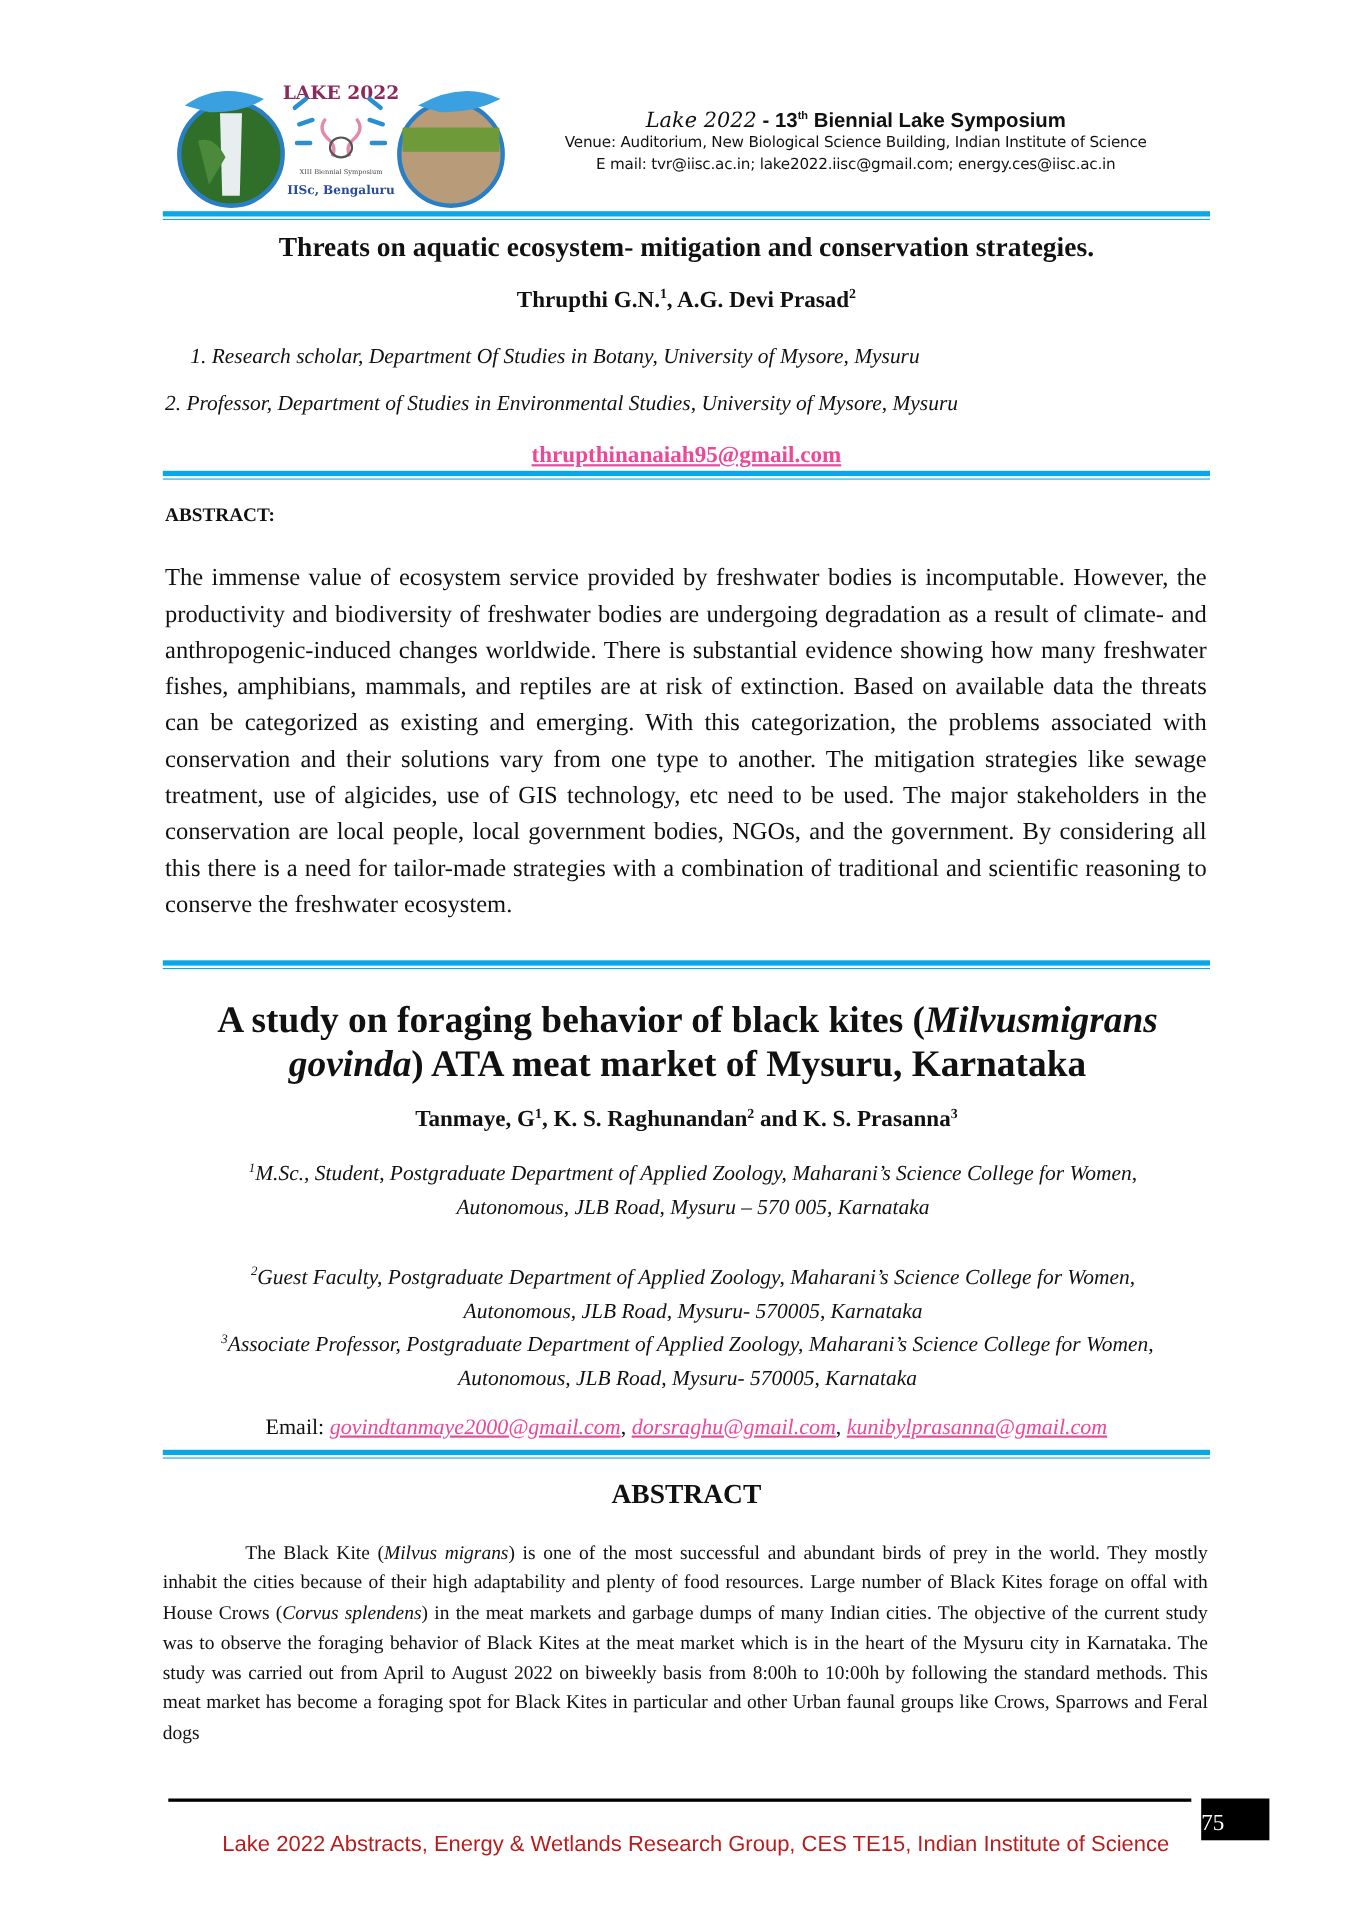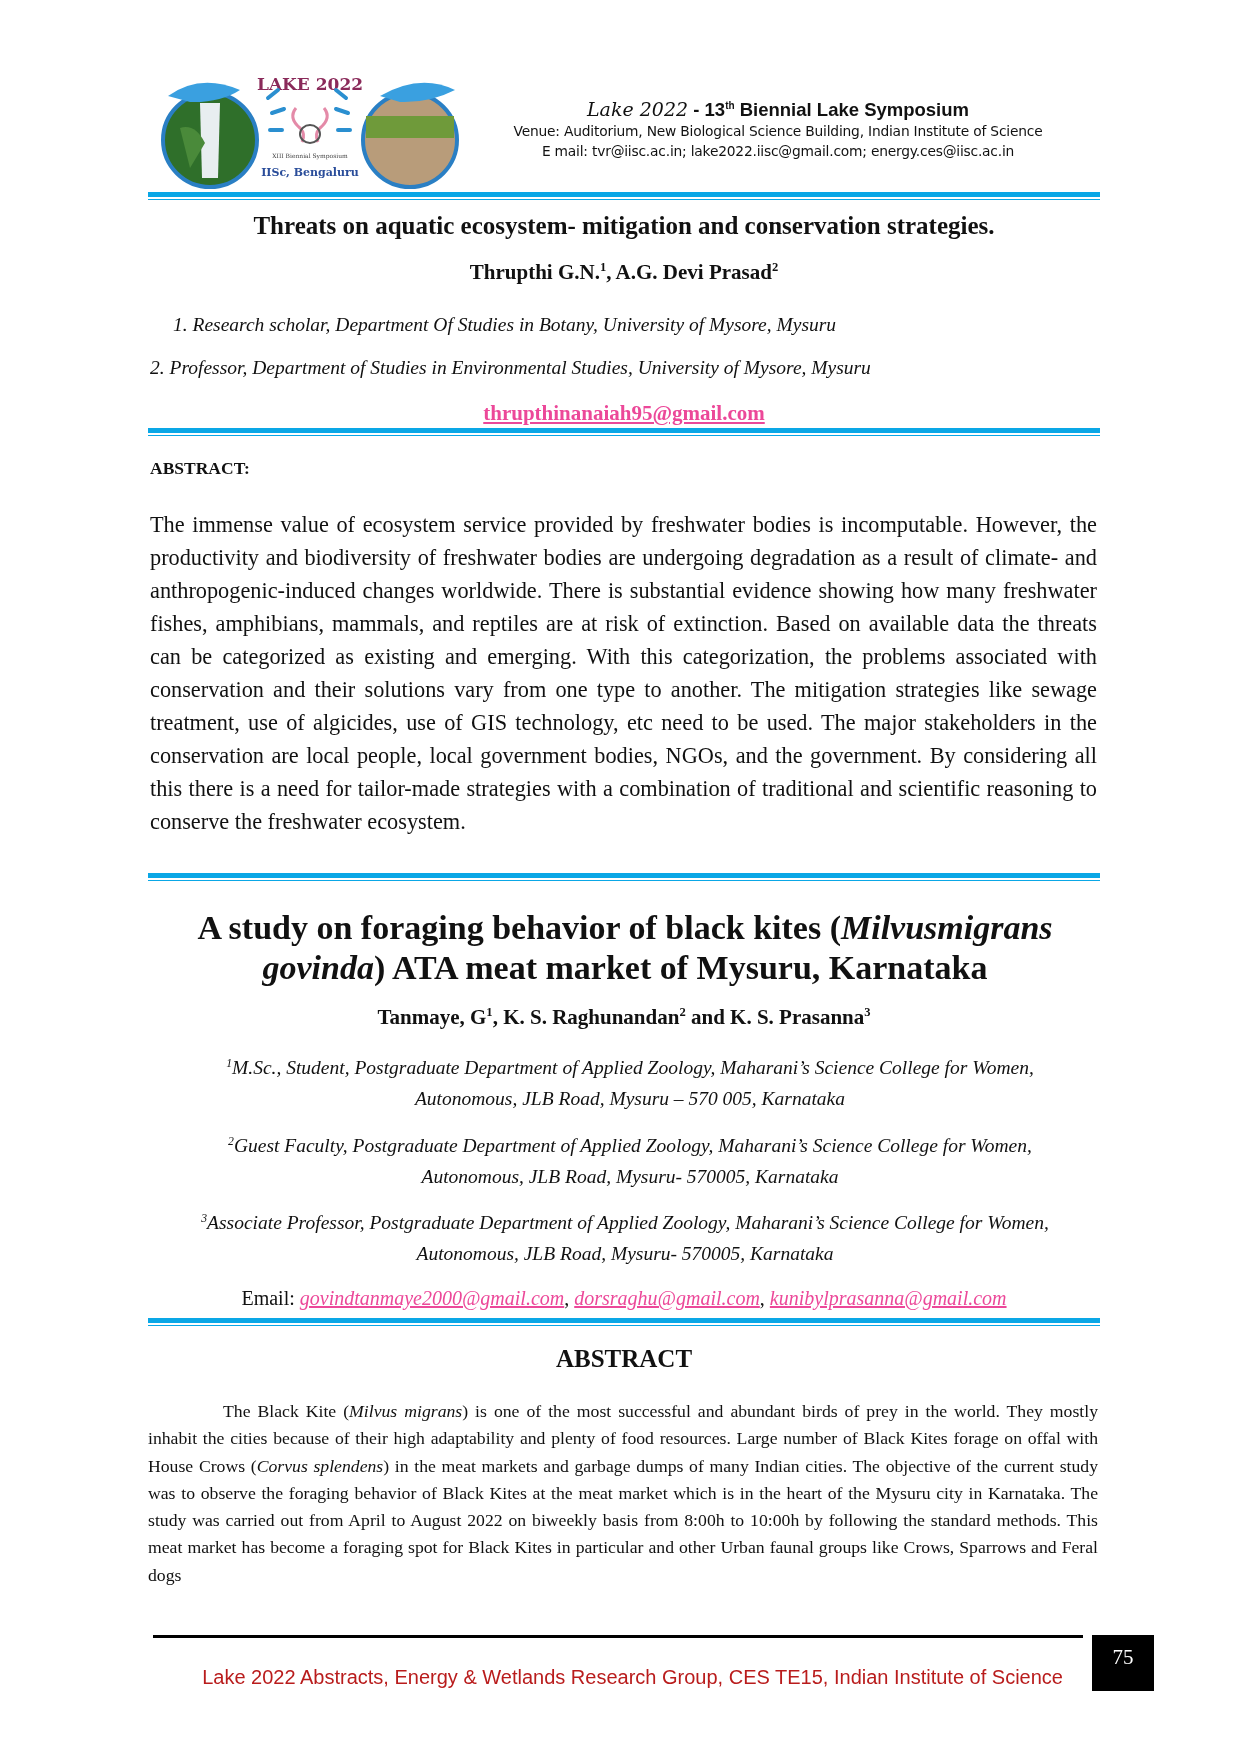--- a/index.html
+++ b/index.html
@@ -45,21 +45,21 @@
   .p2-aff3 { top: 1207px; }
   .p2-email { top: 1287px; font-size: 20px; }
   .p2-email a.mail { font-style: italic; }
 
   .abs2-label { top: 1345px; font-size: 25px; font-weight: bold; }
   .abs2-body { position: absolute; left: 148px; top: 1398px; width: 950px; font-size: 17.7px; line-height: 27.3px; text-align: justify; text-indent: 75px; }
 
   
   .footer-line { position: absolute; left: 153px; top: 1635px; width: 930px; height: 3px; background: #000; }
   .footer-text { position: absolute; left: 153px; top: 1666px; width: 910px; text-align: right; font-family: "Liberation Sans", sans-serif; font-size: 20px; color: #b91c1c; }
-  .page-num { position: absolute; left: 1092px; top: 1635px; width: 62px; height: 56px; background: #000; color: #fff; font-size: 21px; text-align: center; line-height: 44px; }
+  .page-num { position: absolute; left: 1092px; top: 1635px; width: 62px; height: 38px; background: #000; color: #fff; font-size: 21px; text-align: left; line-height: 44px; }
 </style>
 </head>
 <body>
 
 <div class="header">
   <svg class="logo" viewBox="0 0 300 124">
 
     <g>
       <circle cx="50" cy="72" r="47" fill="#2f6f2a" stroke="#2a7fc4" stroke-width="4"></circle>
       <path d="M40 35 L60 35 L58 110 L42 110 Z" fill="#e8eef0"></path>
@@ -114,21 +114,21 @@
 <div class="rule" style="top:873px;">
     <div class="thick"></div>
     <div class="gap"></div>
     <div class="thin"></div>
   </div>
 
 <div class="center p2-title" style="left:160px;width:930px;"><span>A study on foraging behavior of black kites (</span><i>Milvusmigrans govinda</i><span>) ATA meat market of Mysuru, Karnataka</span></div>
 <div class="center p2-authors"><span>Tanmaye, G</span><sup>1</sup><span>, K. S. Raghunandan</span><sup>2</sup><span> and K. S. Prasanna</span><sup>3</sup></div>
 
 <div class="center p2-aff p2-aff1" style="left:180px;width:900px;"><sup>1</sup><span>M.Sc., Student, Postgraduate Department of Applied Zoology, Maharani’s Science College for Women, Autonomous, JLB Road, Mysuru – 570 005, Karnataka</span></div>
-<div class="center p2-aff p2-aff2" style="left:180px;width:900px;"><sup>2</sup><span>Guest Faculty, Postgraduate Department of Applied Zoology, Maharani’s Science College for Women, Autonomous, JLB Road, Mysuru- 570005, Karnataka</span></div>
+<div class="center p2-aff p2-aff2" style="left:180px;width:900px;margin-top:16px;"><sup>2</sup><span>Guest Faculty, Postgraduate Department of Applied Zoology, Maharani’s Science College for Women, Autonomous, JLB Road, Mysuru- 570005, Karnataka</span></div>
 <div class="center p2-aff p2-aff3" style="left:150px;width:950px;"><sup>3</sup><span>Associate Professor, Postgraduate Department of Applied Zoology, Maharani’s Science College for Women, Autonomous, JLB Road, Mysuru- 570005, Karnataka</span></div>
 
 <div class="center p2-email"><span>Email: </span><a class="mail">govindtanmaye2000@gmail.com</a><span>, </span><a class="mail">dorsraghu@gmail.com</a><span>, </span><a class="mail">kunibylprasanna@gmail.com</a></div>
 
 <div class="rule" style="top:1318px;">
     <div class="thick"></div>
     <div class="gap"></div>
     <div class="thin"></div>
   </div>
 

